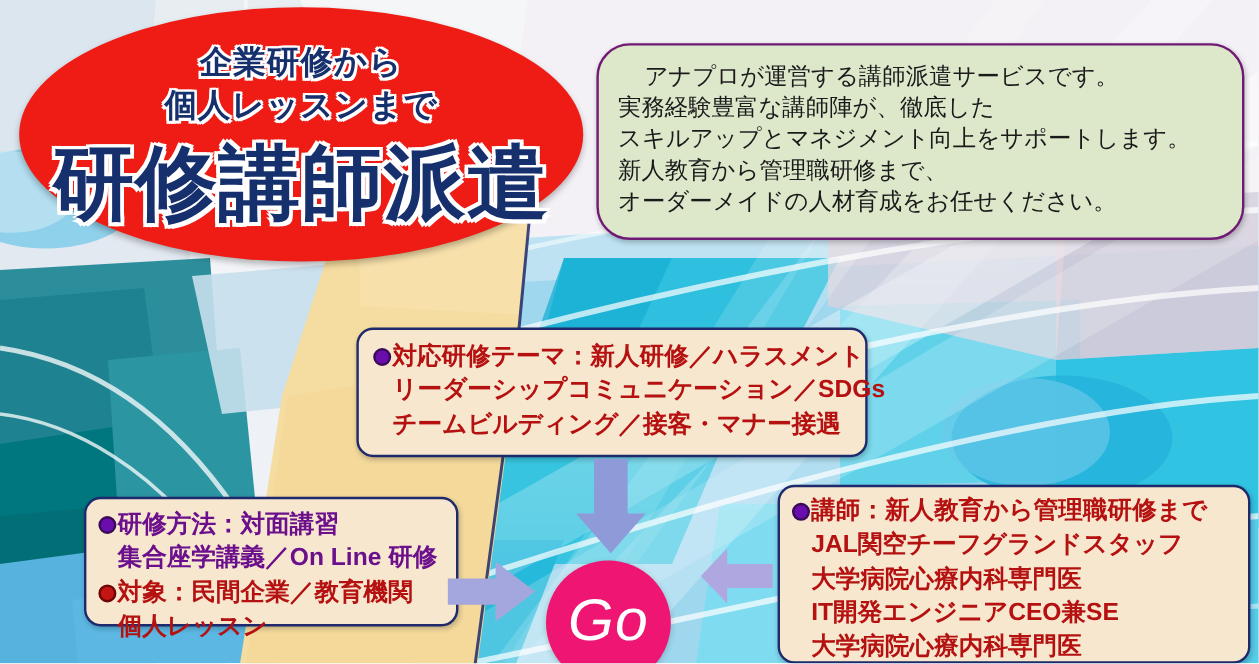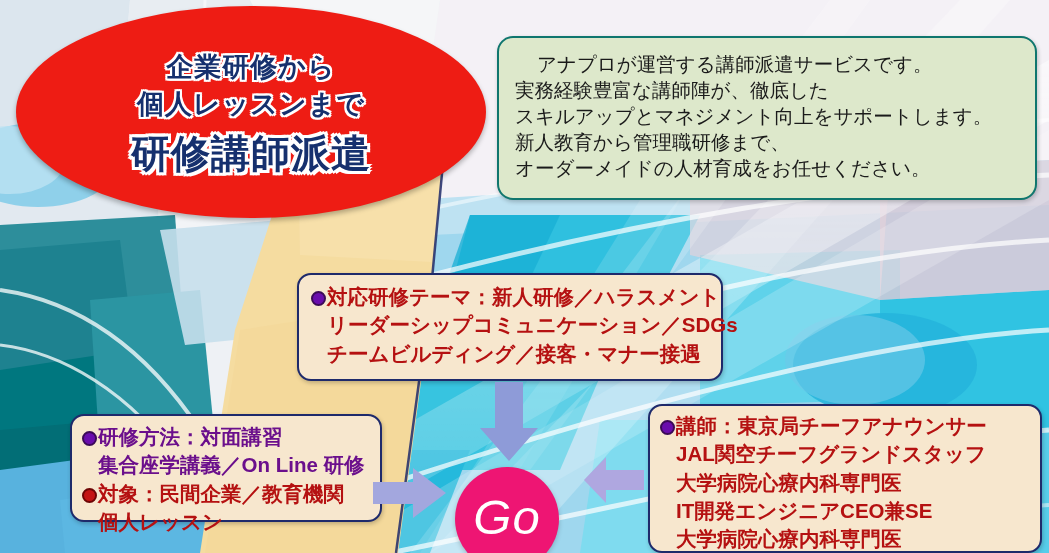--- a/index.html
+++ b/index.html
@@ -52,21 +52,21 @@
     text-align: center;
     text-shadow:
       -2px -2px 0 #ffffff,  2px -2px 0 #ffffff,
       -2px  2px 0 #ffffff,  2px  2px 0 #ffffff,
       -2px  0   0 #ffffff,  2px  0   0 #ffffff,
        0   -2px 0 #ffffff,  0    2px 0 #ffffff;
     white-space: nowrap;
   }
   .hl-main {
     margin-top: 12px;
-    font-size: 39px;
+    font-size: 68px;
     font-weight: 700;
     color: #16306E;
     letter-spacing: 1px;
     line-height: 1.05;
     text-align: center;
     text-shadow:
       -3px -3px 0 #ffffff,  3px -3px 0 #ffffff,
       -3px  3px 0 #ffffff,  3px  3px 0 #ffffff,
       -3px  0   0 #ffffff,  3px  0   0 #ffffff,
        0   -3px 0 #ffffff,  0    3px 0 #ffffff;
@@ -80,22 +80,22 @@
     z-index: 20;
     box-shadow: 1px 2px 4px rgba(0,0,0,0.22);
   }
 
   #intro-card {
     left: 497px;
     top: 36px;
     width: 540px;
     height: 164px;
     background: #DDE8CB;
-    border: 2px solid #0f766e;
-    border-radius: 16px;
+    border: 2px solid #701a75;
+    border-radius: 28px;
     padding: 14px 22px 10px 16px;
   }
   .intro-line {
     font-size: 19.5px;
     color: #1A1A1A;
     line-height: 1.33;
     white-space: nowrap;
     letter-spacing: 0px;
   }
   .intro-line.indent { text-indent: 22px; }
@@ -315,21 +315,21 @@
     </div>
     <div class="cl purple indent">集合座学講義／On Line 研修</div>
     <div class="cl crimson">
       <span class="bullet crimson"></span><span>対象：民間企業／教育機関</span>
     </div>
     <div class="cl crimson indent">個人レッスン</div>
   </div>
 
   <div id="lecturer-card" class="card">
     <div class="cl crimson">
-      <span class="bullet purple"></span><span>講師：東京局チーフアナウンサー</span>
+      <span class="bullet purple"></span><span>講師：新人教育から管理職研修まで</span>
     </div>
     <div class="cl crimson indent">JAL関空チーフグランドスタッフ</div>
     <div class="cl crimson indent">大学病院心療内科専門医</div>
     <div class="cl crimson indent">IT開発エンジニアCEO兼SE</div>
     <div class="cl crimson indent">大学病院心療内科専門医</div>
   </div>
 
   <svg id="arrow-right" class="arrow-svg" width="74" height="54" viewBox="0 0 74 54" xmlns="http://www.w3.org/2000/svg">
     <polygon points="0,16 40,16 40,2 73,27 40,52 40,38 0,38" fill="#A3A7DE"></polygon>
   </svg>

